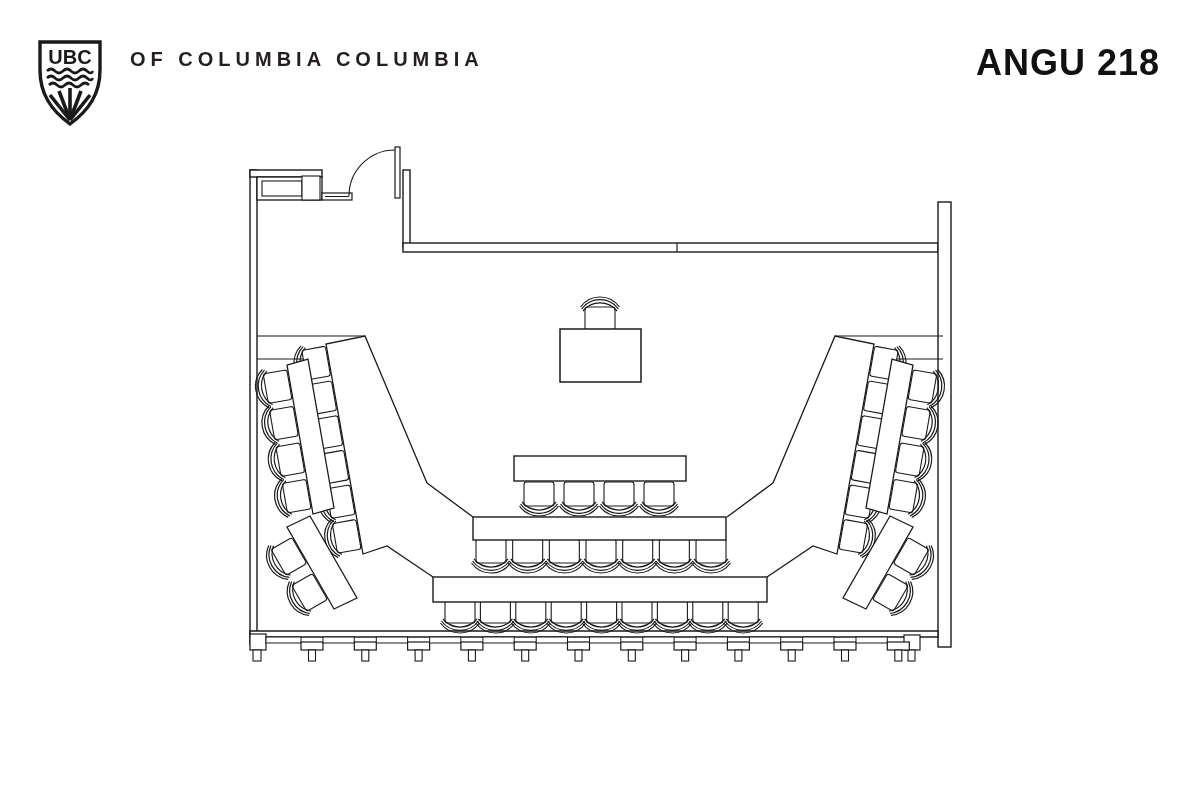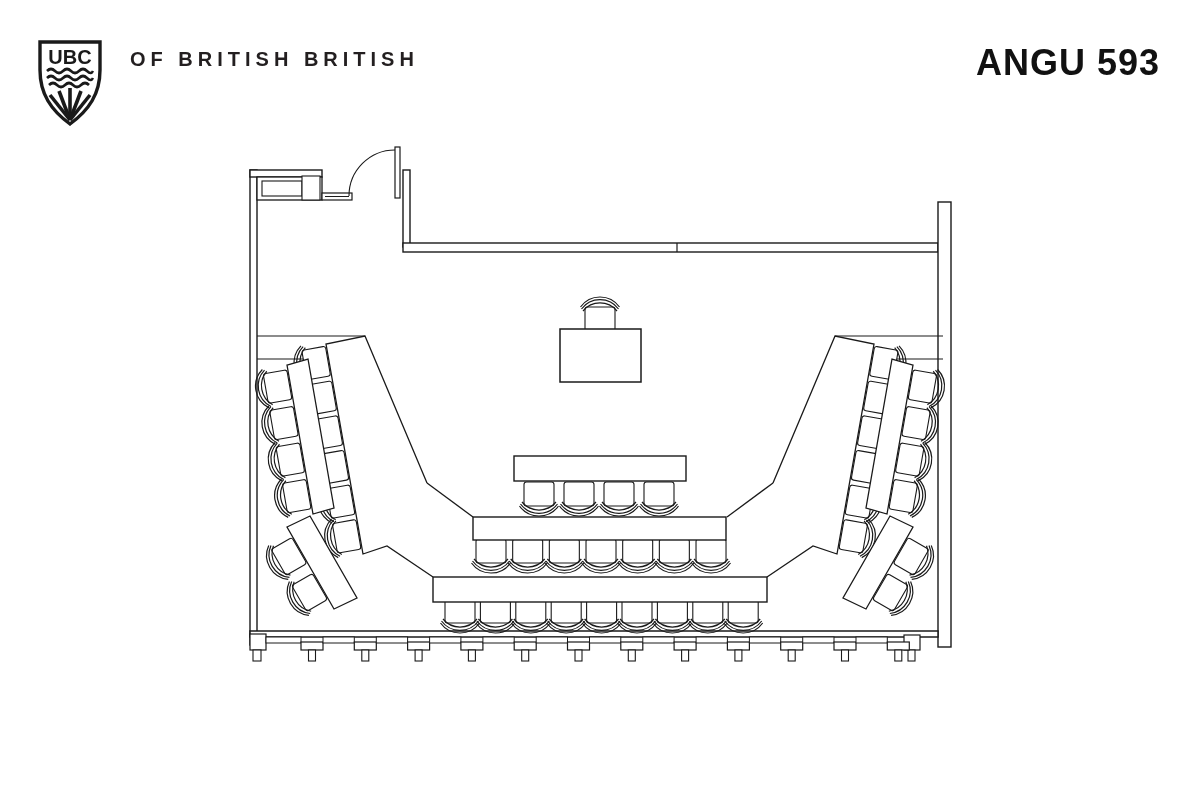--- a/index.html
+++ b/index.html
@@ -30,24 +30,24 @@
         <path d="M 32 80 L 12 55"></path>
         <path d="M 32 80 L 21 51"></path>
         <path d="M 32 80 L 32 48"></path>
         <path d="M 32 80 L 43 51"></path>
         <path d="M 32 80 L 52 55"></path>
       </g>
     </svg>
   </div>
 
   <div class="wordmark">
-    <div>OF BRITISH BRITISH</div>
+    <div>OF COLUMBIA COLUMBIA</div>
   </div>
 
-  <div class="room-title">ANGU 593</div>
+  <div class="room-title">ANGU 218</div>
 
   <svg class="plan" id="plan" viewBox="0 0 1200 800">
       <g>
         <rect x="250" y="170" width="7" height="475" class="ln f" stroke-width="1.4"></rect>
         <rect x="250" y="170" width="72" height="7" class="ln f" stroke-width="1.4"></rect>
         <rect x="403" y="170" width="7" height="77" class="ln f" stroke-width="1.4"></rect>
         <rect x="403" y="243" width="535" height="9" class="ln f" stroke-width="1.4"></rect>
         <line x1="677" y1="243" x2="677" y2="252" class="ln" stroke-width="1.2"></line>
         <rect x="938" y="202" width="13" height="445" class="ln f" stroke-width="1.4"></rect>
       </g>

